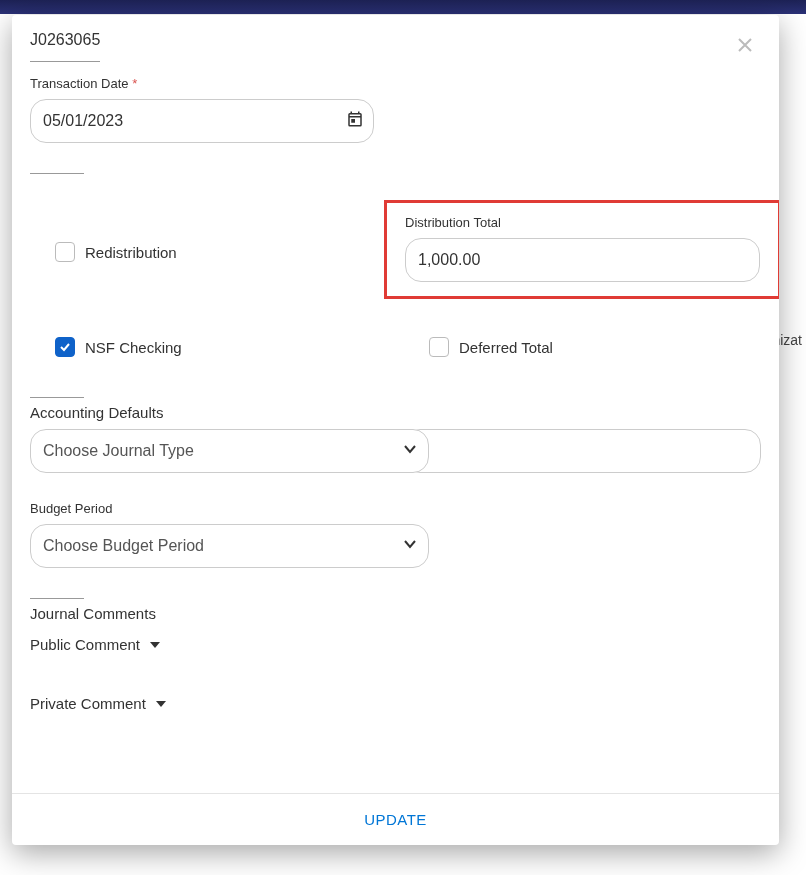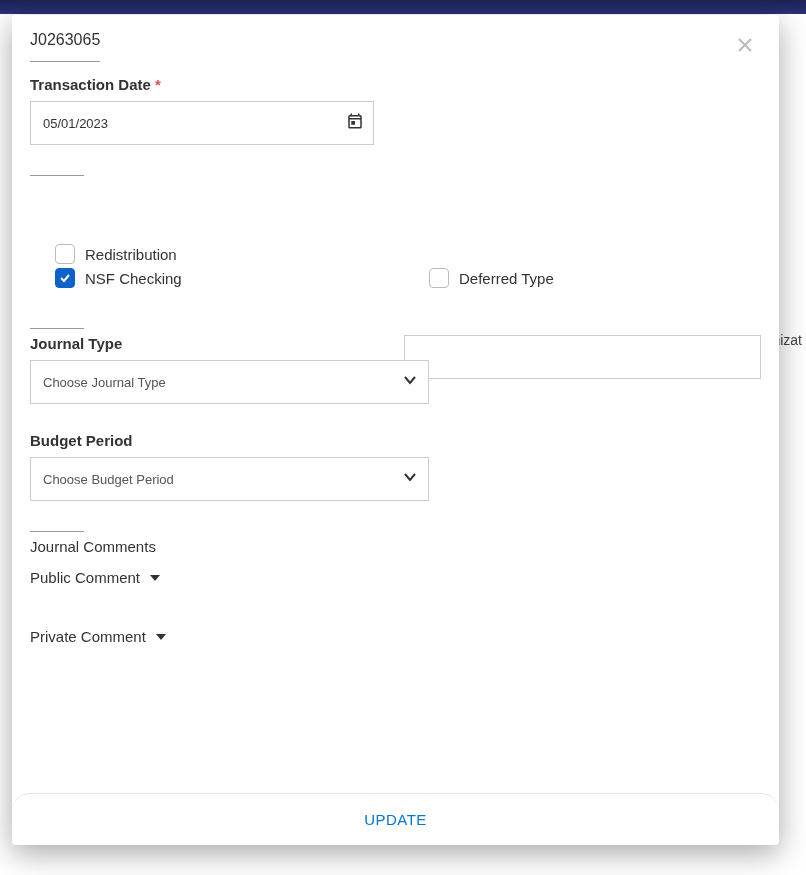--- a/index.html
+++ b/index.html
@@ -75,33 +75,33 @@
   }
   .modal-body::-webkit-scrollbar { width: 16px; }
   .modal-body::-webkit-scrollbar-track { background: #f9f9f9; }
   .modal-body::-webkit-scrollbar-thumb { background: #c9c9c9; }
   .modal-body::-webkit-scrollbar-button {
     background: #f0f0f0;
     height: 16px;
     display: block;
   }
   .field-label {
-    font-size: 15px;
-    color: #333;
-    font-weight: 700;
+    font-size: 13px;
+    color: #333;
+    font-weight: 400;
     margin-bottom: 8px;
   }
   .required { color: #d9534f; }
   .text-input, .select-input {
     width: 100%;
     height: 44px;
     border: 1px solid #ccc;
-    border-radius: 0;
+    border-radius: 16px;
     padding: 0 12px;
-    font-size: 13px;
+    font-size: 16px;
     color: #333;
     background: #fff;
     font-family: inherit;
   }
   .text-input::placeholder { color: #555; }
   .date-wrap { position: relative; width: 344px; }
   .date-wrap .text-input { padding-right: 40px; }
   .date-icon {
     position: absolute;
     right: 10px;
@@ -177,21 +177,20 @@
     cursor: pointer;
     background: none;
     border: none;
     padding: 0;
     font-family: inherit;
   }
   .modal-footer {
     border-top: 1px solid #e4e4e4;
     padding: 16px 0;
     text-align: center;
-    border-radius: 18px;
   }
   .update-btn {
     background: none;
     border: none;
     color: #0076d6;
     font-size: 15px;
     font-weight: 500;
     letter-spacing: 0.5px;
     cursor: pointer;
     font-family: inherit;
@@ -235,48 +234,54 @@
 
     <div class="row" style="align-items:flex-start;">
       <div class="col-left" style="padding-top:42px;">
         <div class="checkbox-row">
           <span class="cb">
             
           </span>
           <span class="cb-label">Redistribution</span>
         </div>
       </div>
-    </div>
-
-    <div class="row" style="margin-top:4px; align-items:center;">
+      <div class="col">
+        <div class="highlight-box">
+          <div class="field-label">Distribution Total</div>
+          <input class="text-input" value="1,000.00" style="">
+        </div>
+      </div>
+    </div>
+
+    <div class="row" style="margin-top:38px; align-items:center;">
       <div class="col-left">
         <div class="checkbox-row">
           <span class="cb checked">
             <svg width="12" height="12" viewBox="0 0 12 12">
                 <path d="M2 6l3 3 5-6" stroke="#fff" stroke-width="2" fill="none"></path>
               </svg>
           </span>
           <span class="cb-label">NSF Checking</span>
         </div>
       </div>
       <div class="col">
         <div class="checkbox-row">
           <span class="cb">
             
           </span>
-          <span class="cb-label">Deferred Type</span>
+          <span class="cb-label">Deferred Total</span>
         </div>
       </div>
     </div>
 
     <div class="short-divider" style="margin-top:40px; margin-bottom:6px;"></div>
+    <div class="section-title">Accounting Defaults</div>
 
     <div class="row" style="margin-top:2px;">
       <div class="col-left">
-        <div class="field-label">Journal Type</div>
         <div class="select-wrap">
           <input class="text-input" readonly="" value="Choose Journal Type" style="">
           <span class="select-caret">
             <svg width="14" height="14" viewBox="0 0 14 14">
                 <path d="M2 4l5 6 5-6" fill="none" stroke="currentColor" stroke-width="2"></path>
               </svg>
           </span>
         </div>
       </div>
       <div class="col">

